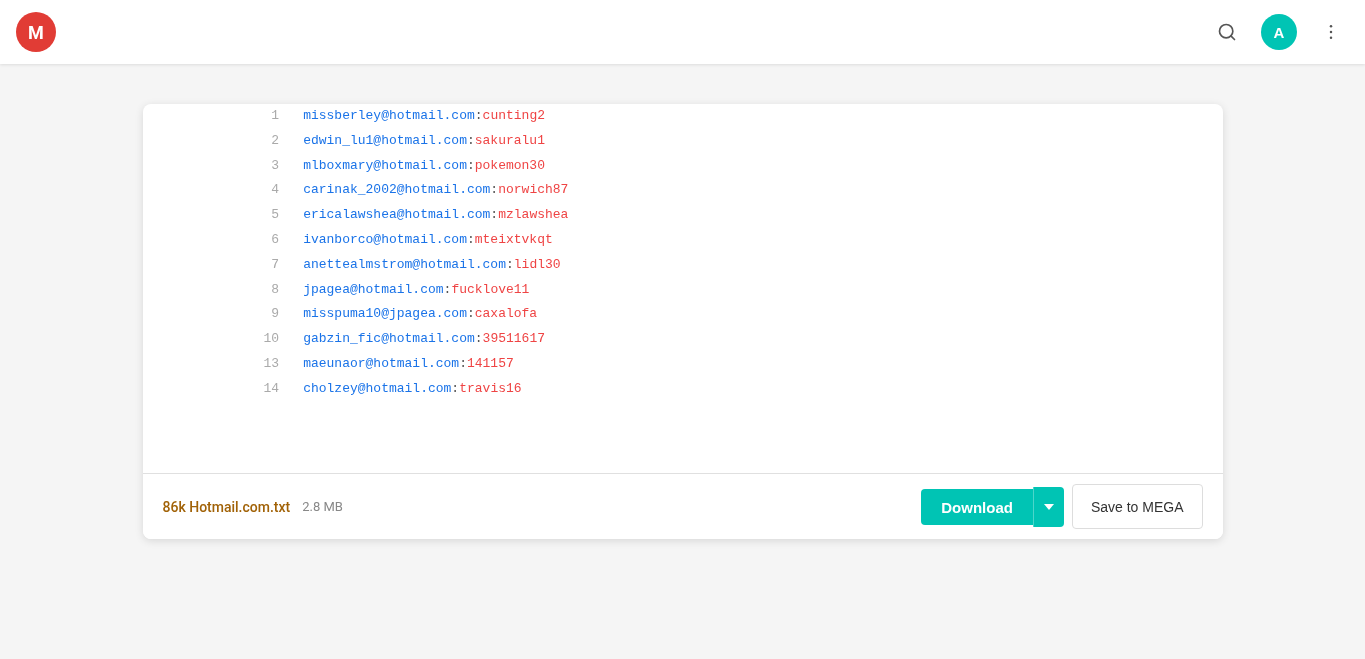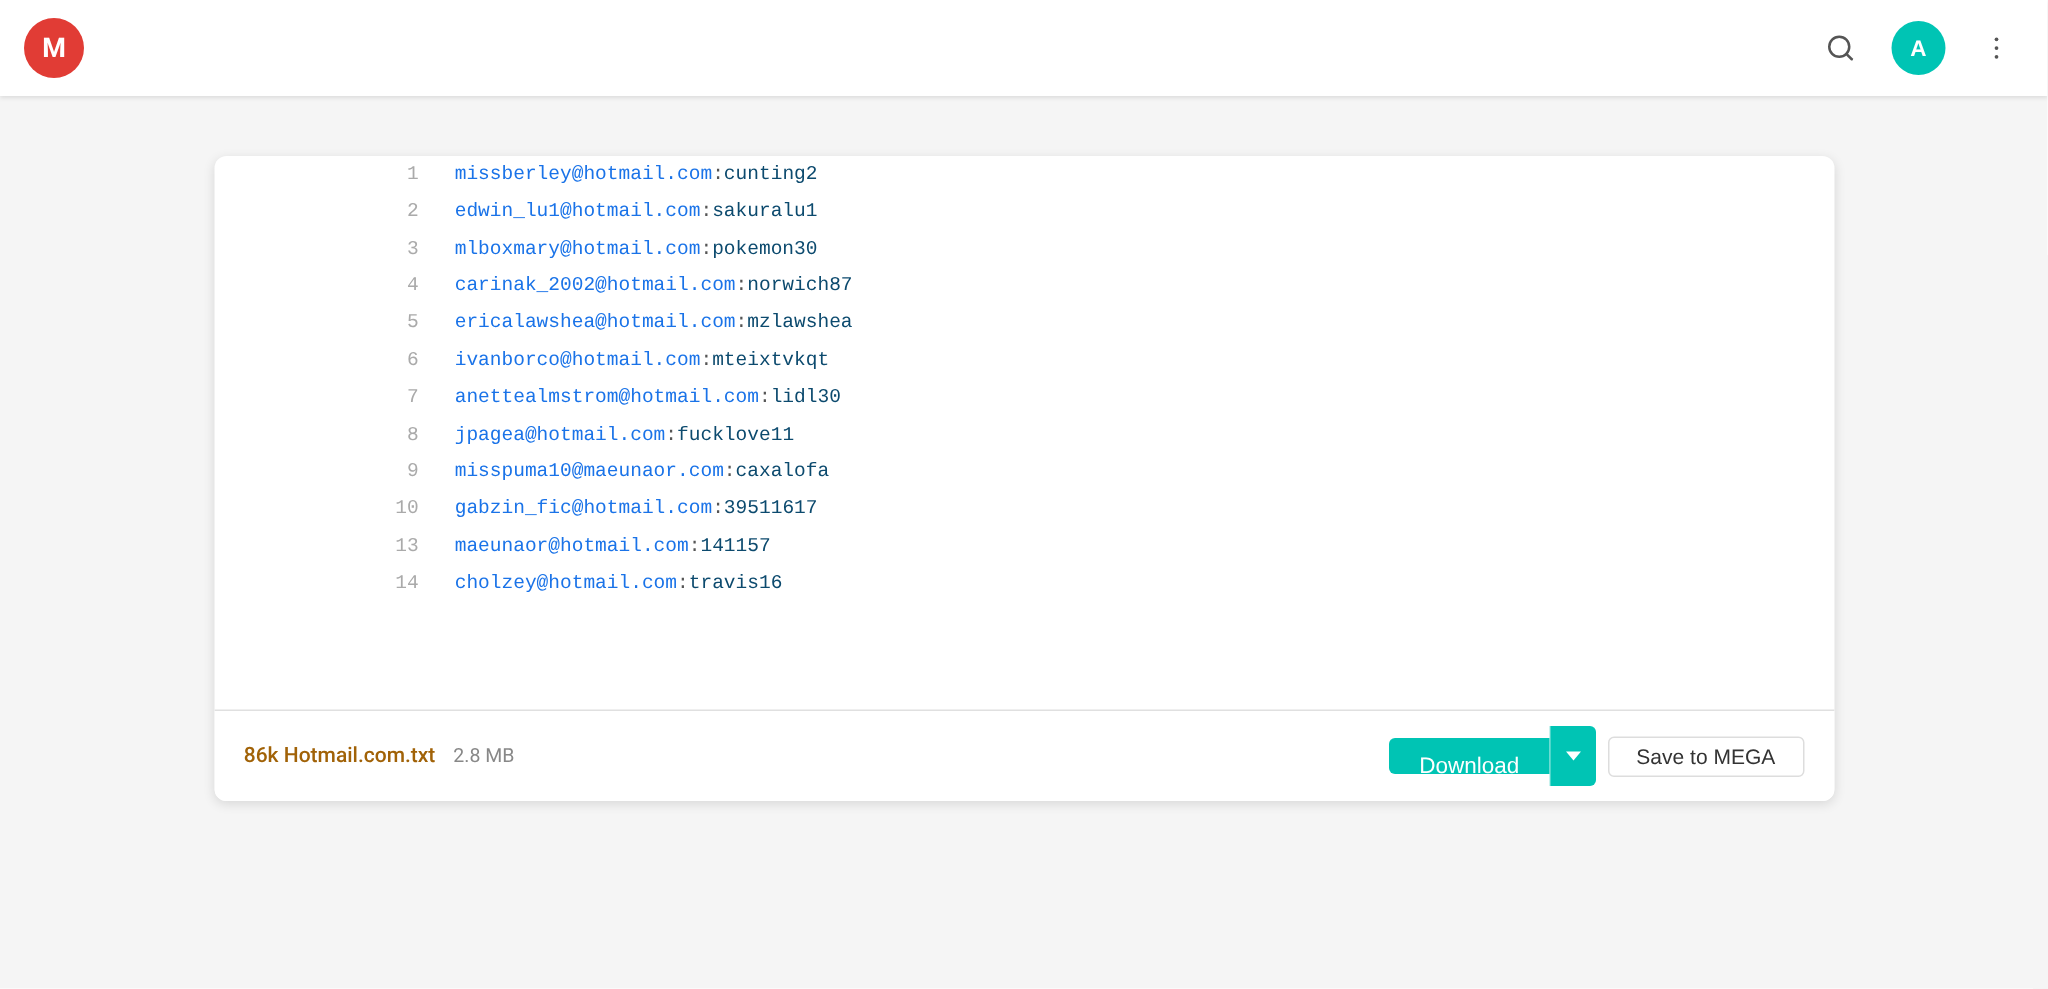--- a/index.html
+++ b/index.html
@@ -132,21 +132,21 @@
       color: #333;
       white-space: pre;
     }
     .email-part {
       color: #1a73e8;
     }
     .separator {
       color: #555;
     }
     .password-part {
-      color: #0c4a6e;
+      color: #ef4444;
     }
 
     
     .footer-bar {
       display: flex;
       align-items: center;
       justify-content: space-between;
       padding: 10px 20px;
       background: #fff;
     }
@@ -168,24 +168,24 @@
       display: flex;
       align-items: center;
       gap: 0;
     }
     .download-btn {
       background: #00c4b4;
       color: white;
       border: none;
       padding: 10px 20px;
       font-size: 15px;
-      font-weight: 400;
+      font-weight: 700;
       cursor: pointer;
       border-radius: 4px 0 0 4px;
-      height: 24px;
+      height: 36px;
     }
     .download-dropdown {
       background: #00c4b4;
       color: white;
       border: none;
       border-left: 1px solid rgba(255,255,255,0.3);
       padding: 0 10px;
       cursor: pointer;
       height: 40px;
       display: flex;
@@ -194,21 +194,21 @@
     }
     .save-mega-btn {
       background: white;
       color: #333;
       border: 1px solid #ddd;
       padding: 0 18px;
       font-size: 14px;
       font-weight: 500;
       cursor: pointer;
       border-radius: 4px;
-      height: 27px;
+      height: 45px;
       margin-left: 8px;
     }
 
     
     .chevron-down {
       display: inline-block;
       width: 0;
       height: 0;
       border-left: 5px solid transparent;
       border-right: 5px solid transparent;
@@ -273,21 +273,21 @@
             <tr>
       <td class="line-num">7</td>
       <td class="line-content"><span class="email-part">anettealmstrom@hotmail.com</span><span class="separator">:</span><span class="password-part">lidl30</span></td>
     </tr>
             <tr>
       <td class="line-num">8</td>
       <td class="line-content"><span class="email-part">jpagea@hotmail.com</span><span class="separator">:</span><span class="password-part">fucklove11</span></td>
     </tr>
             <tr>
       <td class="line-num">9</td>
-      <td class="line-content"><span class="email-part">misspuma10@maeunaor.com</span><span class="separator">:</span><span class="password-part">caxalofa</span></td>
+      <td class="line-content"><span class="email-part">misspuma10@jpagea.com</span><span class="separator">:</span><span class="password-part">caxalofa</span></td>
     </tr>
             <tr>
       <td class="line-num">10</td>
       <td class="line-content"><span class="email-part">gabzin_fic@hotmail.com</span><span class="separator">:</span><span class="password-part">39511617</span></td>
     </tr>
             <tr>
       <td class="line-num">13</td>
       <td class="line-content"><span class="email-part">maeunaor@hotmail.com</span><span class="separator">:</span><span class="password-part">141157</span></td>
     </tr>
             <tr>

